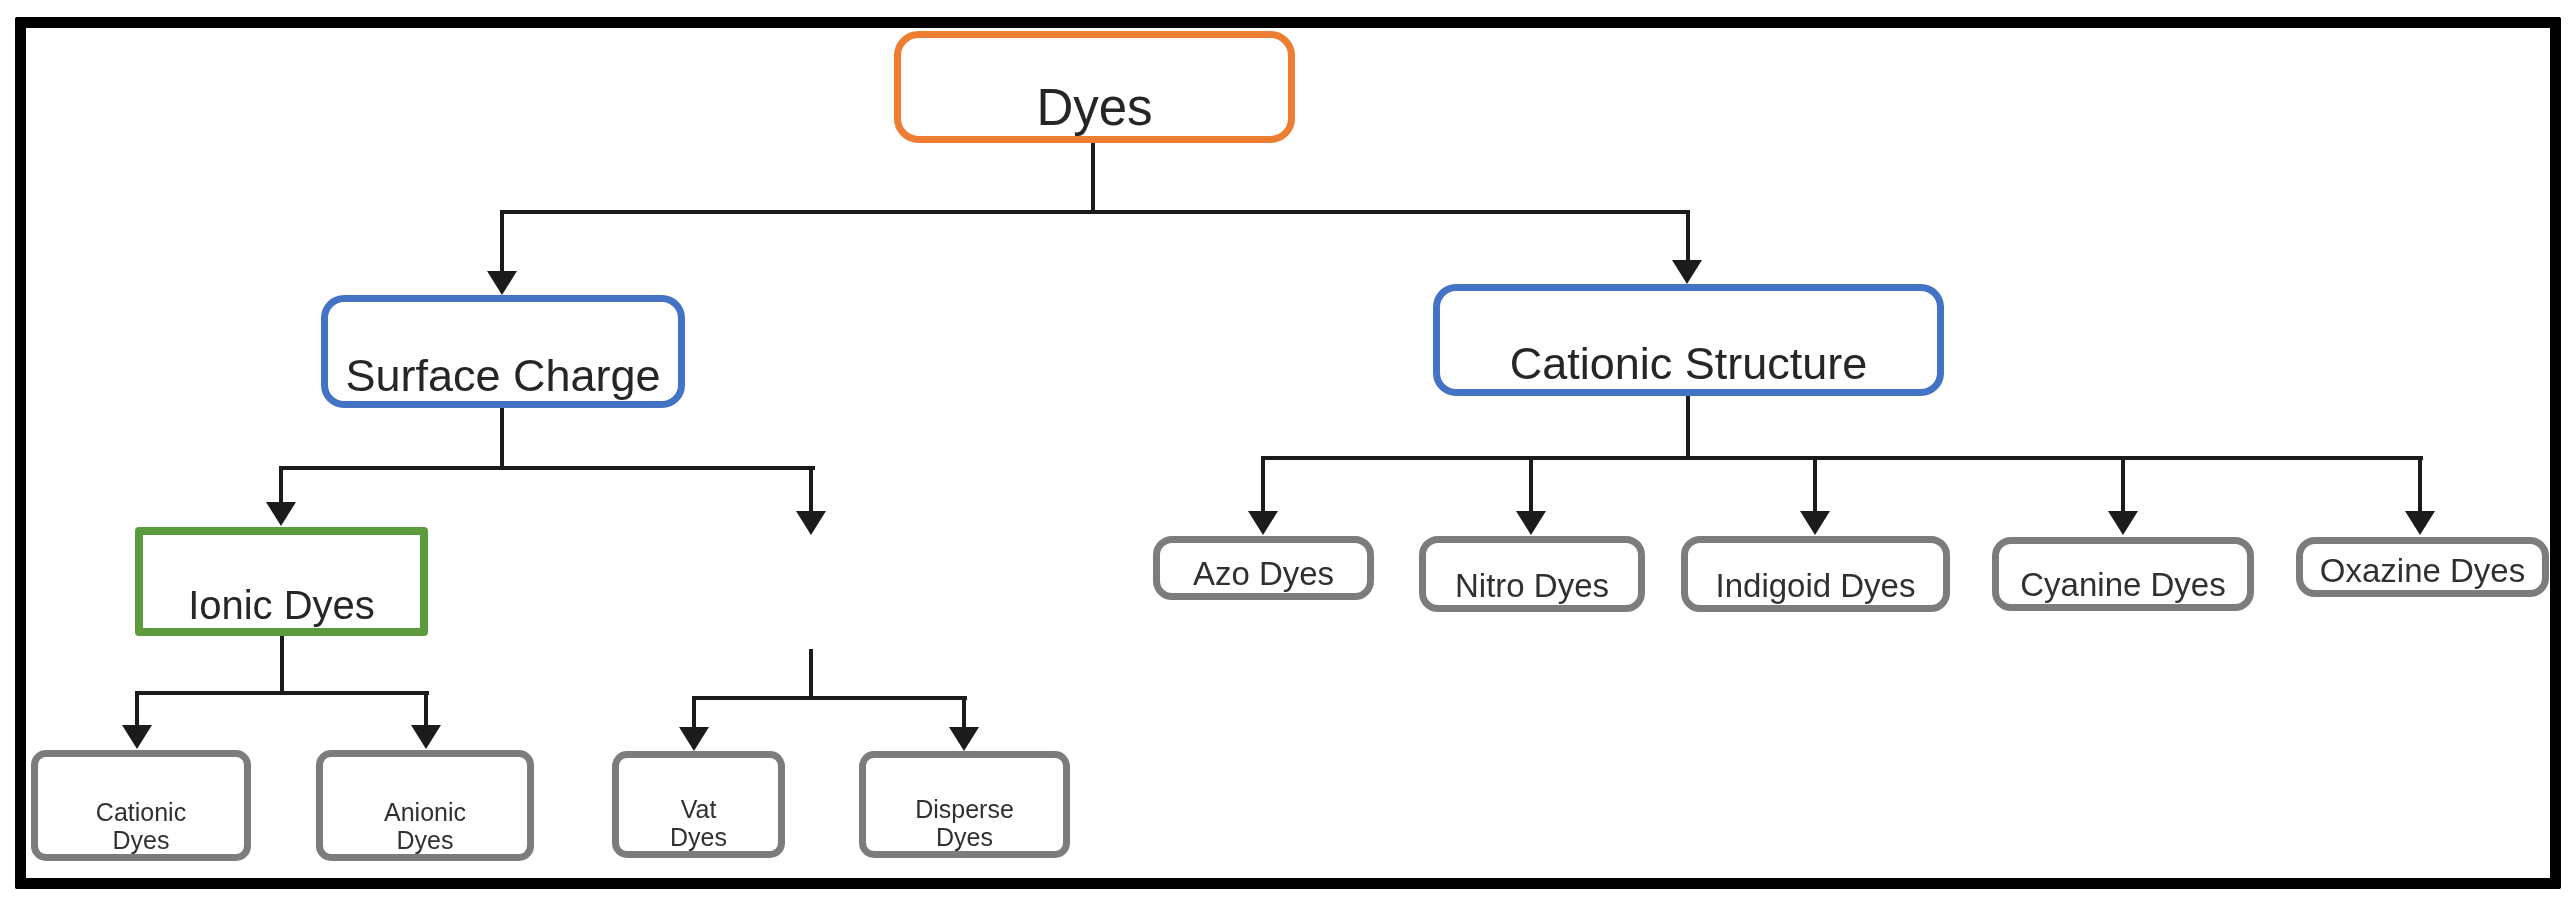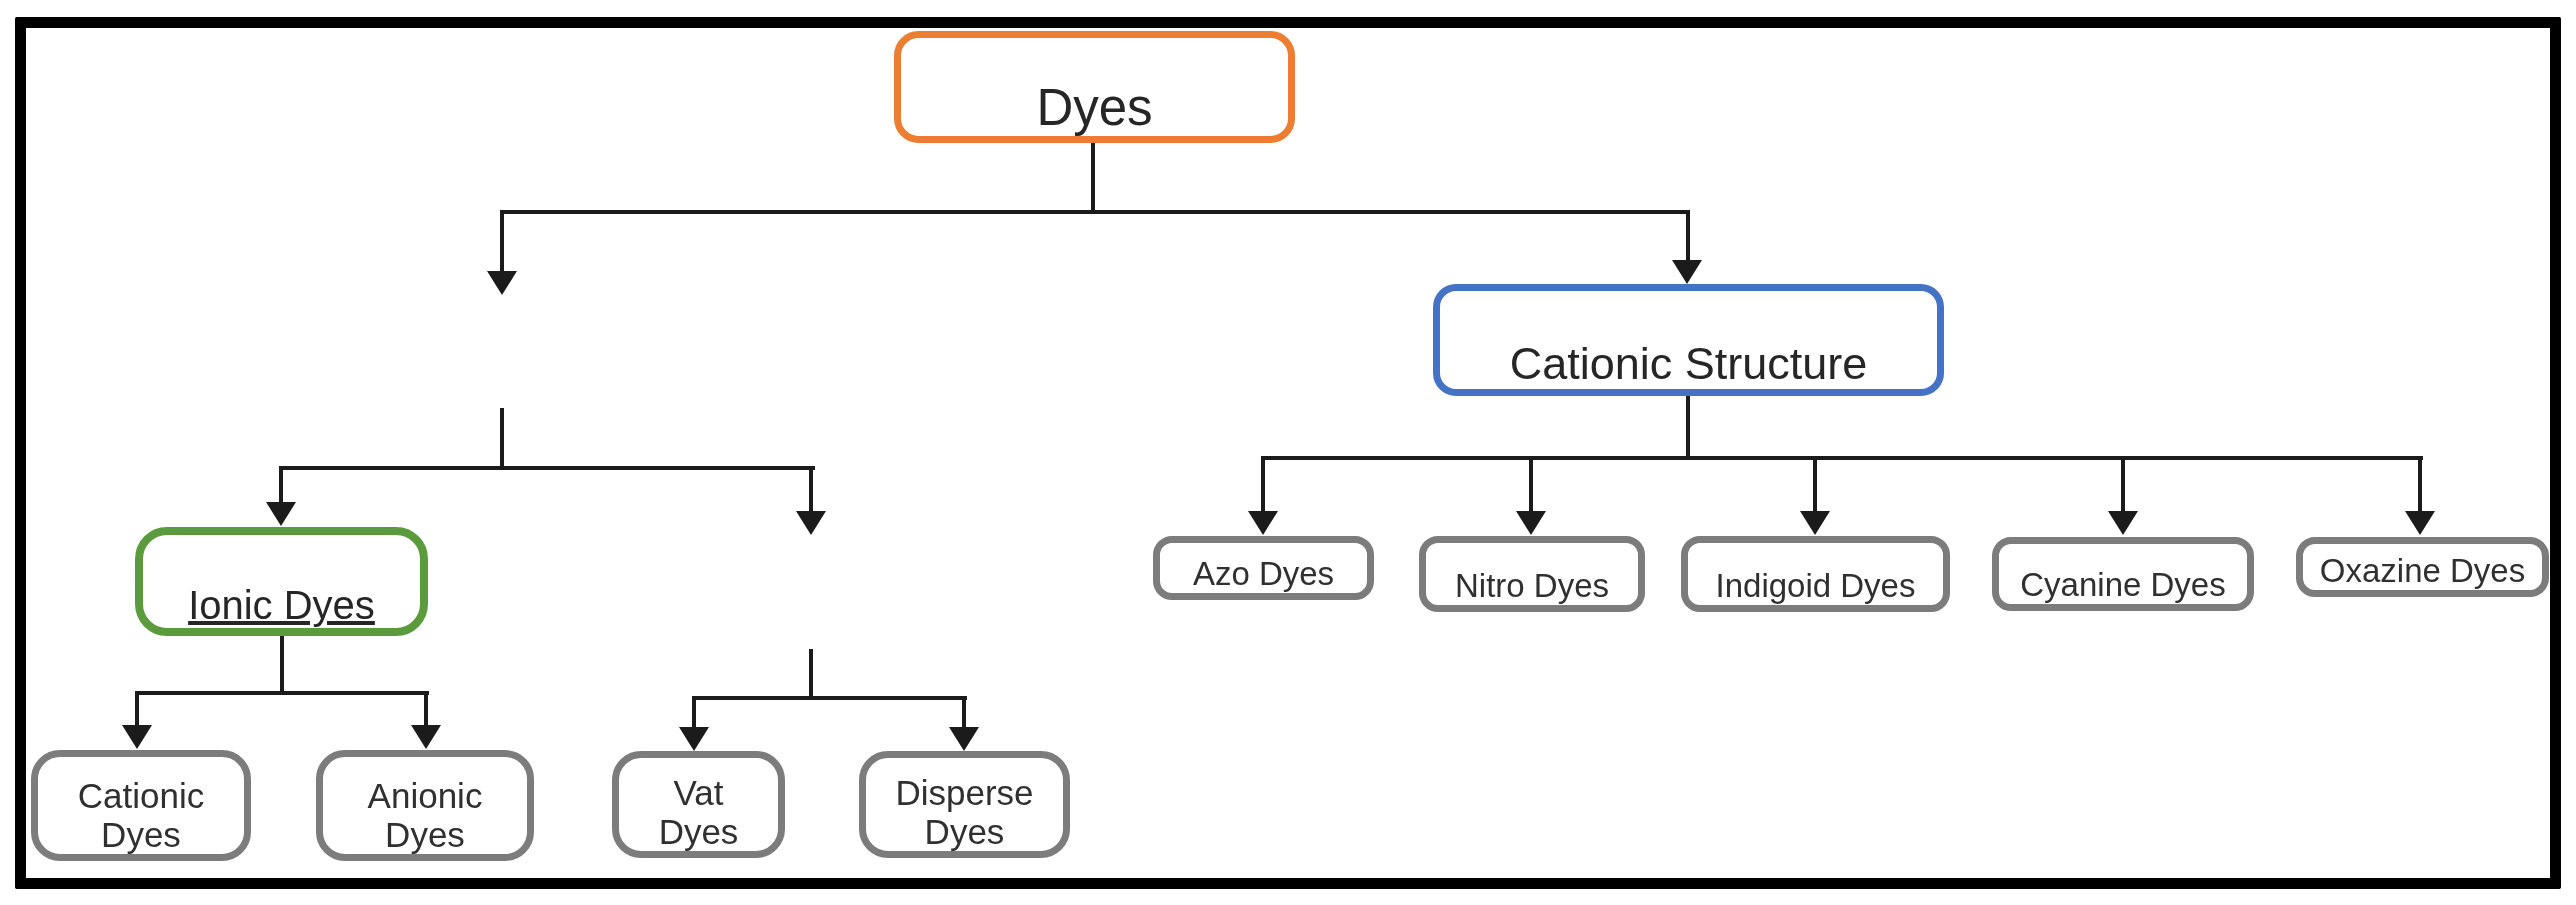--- a/index.html
+++ b/index.html
@@ -20,22 +20,22 @@
     position:absolute;left:15px;top:16.6px;width:2546px;height:872px;
     border:11.4px solid var(--frame);box-sizing:border-box;border-radius:1.7px;
   }
   .node{
     position:absolute;background:#ffffff;box-sizing:border-box;
     display:flex;align-items:flex-end;justify-content:center;text-align:center;
     white-space:pre-line;line-height:1.12;
   }
   .node.root{border:7.9px solid var(--root-border);border-radius:24.5px;font-size:51px;}
   .node.lvl1{border:7.9px solid var(--category-border);border-radius:23px;font-size:45px;}
-  .node.lvl2{border:8.7px solid var(--subcategory-border);border-radius:32px;font-size:40px;text-decoration:underline;}
-  .node.leaf{border:7.9px solid var(--leaf-border);border-radius:29px;font-size:35px;color:#303030;}
+  .node.lvl2{border:8.7px solid var(--subcategory-border);border-radius:4px;font-size:40px;}
+  .node.leaf{border:7.9px solid var(--leaf-border);border-radius:15px;font-size:25px;color:#303030;}
   .node.leaf.small{border-width:7px;border-radius:19px;font-size:33px;}
   .line{position:absolute;background:var(--line);}
   .arrow{
     position:absolute;width:0;height:0;
     border-left:15.7px solid transparent;border-right:15.7px solid transparent;
     border-top:24.5px solid var(--line);
   }
 </style>
 </head>
 <body>
@@ -82,20 +82,23 @@
   <div class="arrow" style="left:1800px;top:511px"></div>
   <div class="line" style="left:2121px;top:456px;width:4.4px;height:60px"></div>
   <div class="arrow" style="left:2108px;top:511px"></div>
   <div class="line" style="left:2418px;top:456px;width:4.4px;height:60px"></div>
   <div class="arrow" style="left:2405px;top:511px"></div>
 
   <div class="node root" style="left:894px;top:31px;width:401px;height:112px">
     <span>Dyes</span>
   </div>
 
+  <div class="node lvl1" style="left:321px;top:295px;width:364px;height:113px">
+    <span>Surface Charge</span>
+  </div>
 
   <div class="node lvl1" style="left:1433px;top:284px;width:511px;height:112px">
     <span>Cationic Structure</span>
   </div>
 
   <div class="node lvl2" style="left:135px;top:527px;width:293px;height:109px">
     <span>Ionic Dyes</span>
   </div>
 
 

